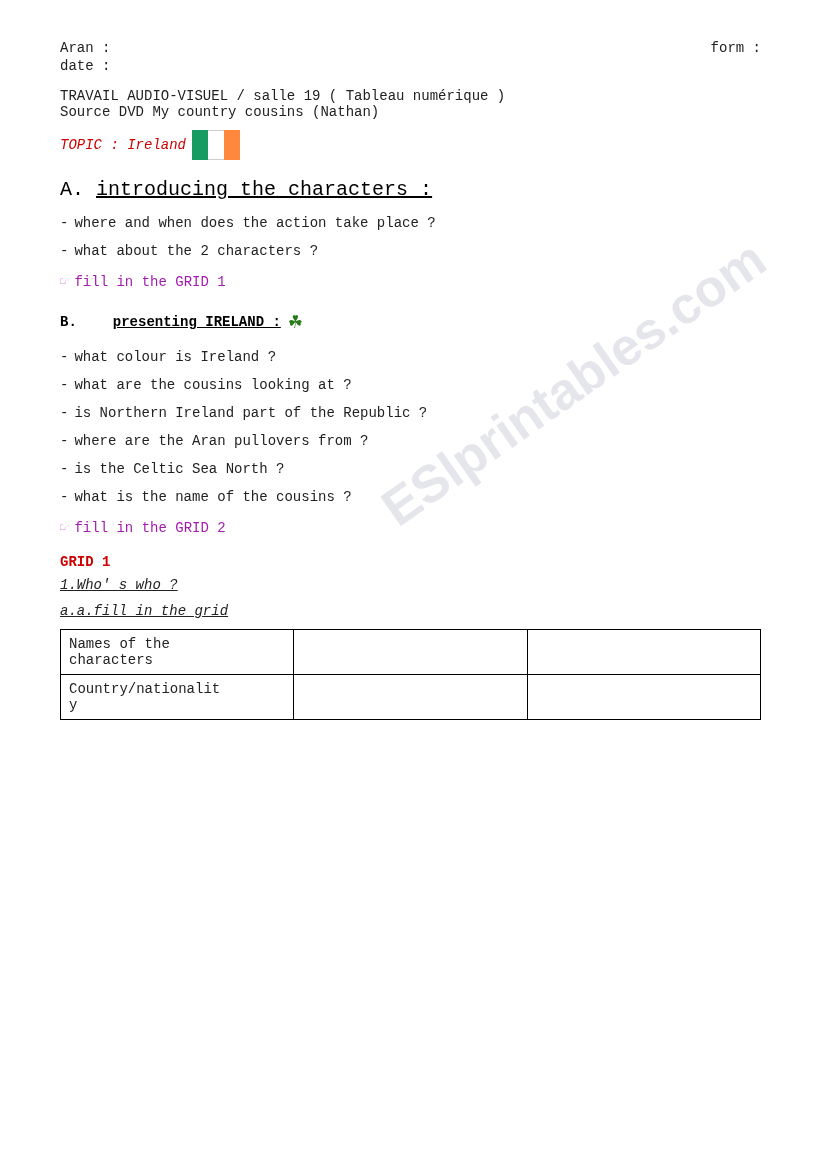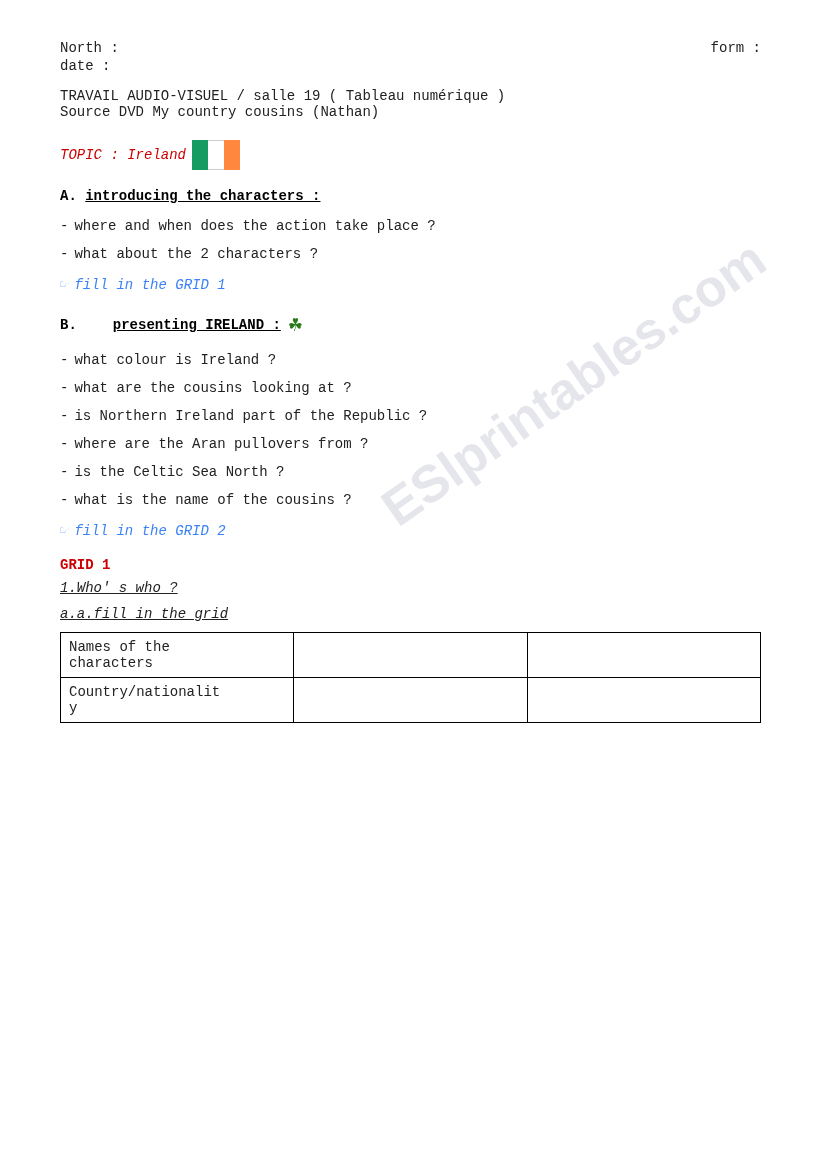--- a/index.html
+++ b/index.html
@@ -34,21 +34,21 @@
       display: flex;
       justify-content: space-between;
       margin-bottom: 2px;
     }
 
     .header-block {
       margin-bottom: 14px;
     }
 
     .source-block {
-      margin-bottom: 20px;
+      margin-bottom: 10px;
     }
 
     .topic-line {
       display: flex;
       align-items: center;
       gap: 6px;
       margin-bottom: 18px;
       font-style: italic;
       color: #c00;
       font-weight: normal;
@@ -58,24 +58,24 @@
       display: inline-flex;
       width: 48px;
       height: 30px;
     }
 
     .flag-green { background: #169B62; flex: 1; }
     .flag-white { background: #fff; flex: 1; border-top: 1px solid #ccc; border-bottom: 1px solid #ccc; }
     .flag-orange { background: #FF883E; flex: 1; }
 
     .section-title {
-      font-weight: bold;
+      font-weight: normal;
       color: #000;
       margin-bottom: 14px;
-      font-size: 14px;
+      font-size: 20px;
     }
 
     .section-title span {
       text-decoration: underline;
     }
 
     .section-title .letter {
       color: #000;
       text-decoration: none;
     }
@@ -91,22 +91,21 @@
       align-items: flex-end;
       gap: 6px;
     }
 
     .question-list li::before {
       content: '-';
       flex-shrink: 0;
     }
 
     .fill-note {
-      color: #3b82f6;
-      font-style: italic;
+      color: #a21caf;
       margin-bottom: 18px;
       display: flex;
       align-items: center;
       gap: 6px;
     }
 
     .fill-note::before {
       content: '☞';
       font-style: normal;
     }
@@ -168,21 +167,21 @@
   </style>
 </head>
 <body>
 
 <div class="watermark">
   <span>ESlprintables.com</span>
 </div>
 
 <div class="header-block">
   <div class="header-line">
-    <span>North  :</span>
+    <span>Aran  :</span>
     <span>form  :</span>
   </div>
   <div>
     <span>date  :</span>
   </div>
 </div>
 
 <div class="source-block">
   <div>TRAVAIL AUDIO-VISUEL / salle 19 ( Tableau numérique )</div>
   <div>Source DVD My country cousins (Nathan)</div>

